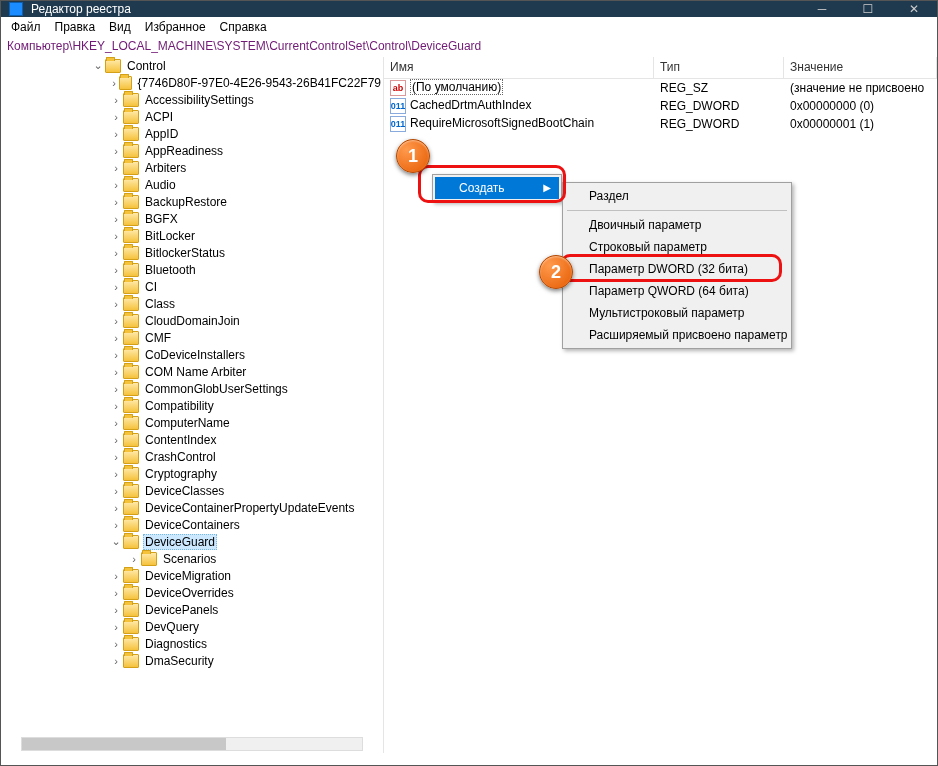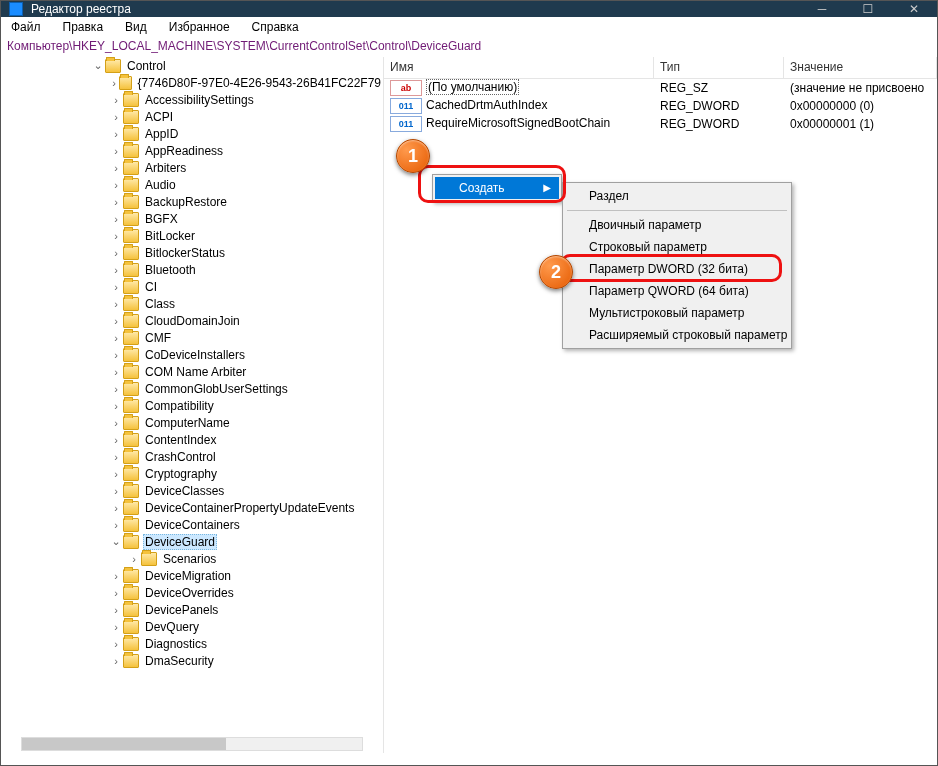--- a/index.html
+++ b/index.html
@@ -1,35 +1,35 @@
 <!DOCTYPE html>
 <html><head>
 <meta charset="utf-8">
 <style>
 * { box-sizing: border-box; margin: 0; padding: 0; font-family: "Segoe UI", Tahoma, sans-serif; font-size: 12px; }
 body { background: #fff; width: 938px; height: 766px; overflow: hidden; position: relative; border:1px solid #555;}
 .titlebar { height: 16px; background: #1f3a4e; color: #fff; display: flex; align-items: center; padding: 0 0 0 8px; }
 .titlebar .appicon { width:14px;height:14px;background:#1a8cff;display:inline-block;margin-right:8px;border:1px solid #0a5fb3;}
 .titlebar .title { flex:1; }
 .titlebar .winbtn { width:46px;height:30px;display:flex;align-items:center;justify-content:center;color:#ccc;cursor:pointer;}
-.menubar { height:20px; background:#fff; display:flex; align-items:center; padding:0 4px; gap:10px;}
+.menubar { height:20px; background:#fff; display:flex; align-items:center; padding:0 4px; gap:2px;}
 .menubar span { padding:1px 6px; cursor:pointer;}
 .addrbar { height:20px; background:#fff; padding:2px 6px; color:#701a75;}
 .client { display:flex; height:calc(766px - 30px - 20px - 20px); }
 .treepane { width:383px; border-right:1px solid #e5e5e5; overflow:hidden; position:relative;}
 .tree-inner{position:absolute;left:0;right:0;top:0;bottom:18px;overflow:hidden;}
 .tree-hscroll{position:absolute;bottom:2px;left:20px;right:20px;height:14px;background:#f0f0f0;border:1px solid #ddd;}
 .tree-hscroll .thumb{position:absolute;left:0;top:0;bottom:0;width:60%;background:#c8c8c8;}
 .listpane { flex:1; position:relative;}
 .list-header{display:flex;height:22px;border-bottom:1px solid #e5e5e5;}
 .list-header .col{padding:3px 6px;border-right:1px solid #e5e5e5;color:#333;}
 .col-name{width:270px;} .col-type{width:130px;} .col-val{flex:1;}
 .list-row{display:flex;height:18px;align-items:center;}
 .list-row .cell{padding:1px 6px;white-space:nowrap;overflow:hidden;}
-.vicon{width:32px;height:16px;display:inline-flex;align-items:center;justify-content:center;margin-right:4px;font-size:9px;font-weight:bold;border:1px solid;}
+.vicon{width:16px;height:16px;display:inline-flex;align-items:center;justify-content:center;margin-right:4px;font-size:9px;font-weight:bold;border:1px solid;}
 .vicon.str{color:#c00;border-color:#d99;background:#fff;}
 .vicon.bin{color:#06c;border-color:#8ad;background:#fff;}
 .dotted{border:1px dotted #666;padding:0 1px;}
 .tree-row{display:flex;align-items:center;height:17px;white-space:nowrap;cursor:default;}
 .tree-row .exp{width:14px;text-align:center;color:#666;font-size:11px;cursor:pointer;}
 .tree-row .fold{width:16px;height:14px;display:inline-block;margin-right:4px;background:linear-gradient(#ffe9a8,#f5c23c);border:1px solid #d4a017;border-radius:1px;position:relative;}
 .tree-row .fold::before{content:"";position:absolute;top:-3px;left:0;width:7px;height:3px;background:#f5c23c;border:1px solid #d4a017;border-bottom:none;border-radius:1px 1px 0 0;}
 .tree-row.selected .lbl{background:#cce8ff;border:1px dotted #7ab8e0;padding:0 1px;}
 .tree-row .lbl{padding:0 2px;}
 .ctxmenu{position:absolute;background:#f0f0f0;border:1px solid #a0a0a0;box-shadow:2px 2px 4px rgba(0,0,0,.3);padding:2px;margin-left:6px;}
@@ -282,21 +282,21 @@
     </div>
 
     <div class="ctxmenu" style="left:172px;top:125px;width:230px;">
       <div class="mi">Раздел</div>
       <div class="sep"></div>
       <div class="mi">Двоичный параметр</div>
       <div class="mi">Строковый параметр</div>
       <div class="mi">Параметр DWORD (32 бита)</div>
       <div class="mi">Параметр QWORD (64 бита)</div>
       <div class="mi">Мультистроковый параметр</div>
-      <div class="mi">Расширяемый строковый параметр</div>
+      <div class="mi">Расширяемый присвоено параметр</div>
     </div>
 
     <div class="redring" style="left:34px;top:108px;width:148px;height:38px;"></div>
     <div class="redring" style="left:176px;top:197px;width:222px;height:28px;"></div>
 
     <div class="callout" style="left:12px;top:82px;">1</div>
     <div class="callout" style="left:155px;top:198px;">2</div>
   </div>
 </div>
 

